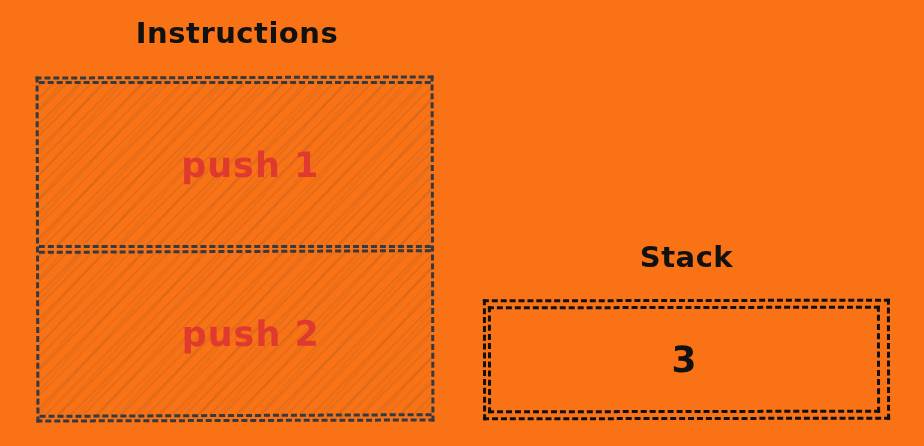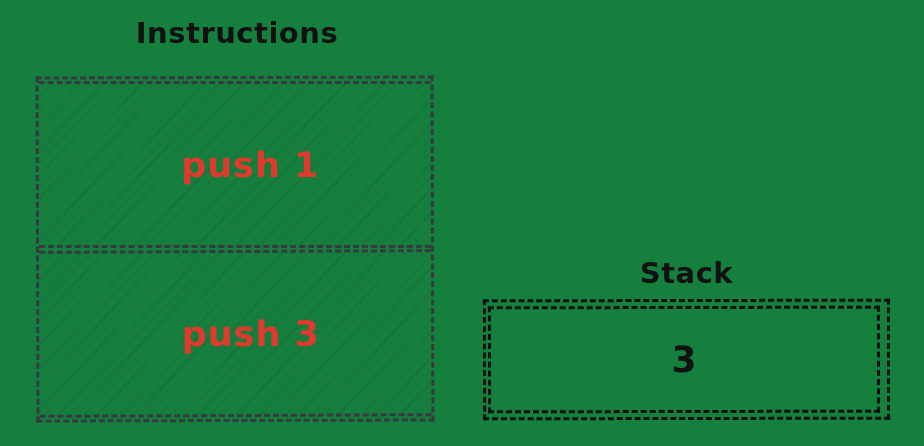--- a/index.html
+++ b/index.html
@@ -4,42 +4,42 @@
 <style>
   html, body {
     margin: 0;
     padding: 0;
     background: #ffffff;
   }
   .canvas {
     position: relative;
     width: 924px;
     height: 446px;
-    background: #15803d;
+    background: #f97316;
     font-family: "DejaVu Sans", "Liberation Sans", sans-serif;
     overflow: hidden;
   }
 
   
   .panel-title {
     position: absolute;
     text-align: center;
     font-size: 29px;
     font-weight: bold;
     color: #111111;
     letter-spacing: 0.5px;
   }
   .instr-title {
     left: 38px;
     top: 16px;
     width: 398px;
   }
   .stack-title {
     left: 483px;
-    top: 256px;
+    top: 240px;
     width: 407px;
   }
 
   
   .instr-group {
     position: absolute;
     left: 36px;
     top: 76px;
     width: 398px;
     height: 346px;
@@ -115,21 +115,21 @@
 
 <div class="canvas">
 
   <div class="panel-title instr-title">Instructions</div>
 
   <div class="instr-group">
     <div class="instr-row">
       <span class="instr-label">push 1</span>
     </div>
     <div class="instr-row">
-      <span class="instr-label">push 3</span>
+      <span class="instr-label">push 2</span>
     </div>
   </div>
 
   <div class="panel-title stack-title">Stack</div>
 
   <div class="stack-box">
     <div class="stack-inner">
       <span class="stack-value">3</span>
     </div>
   </div>

